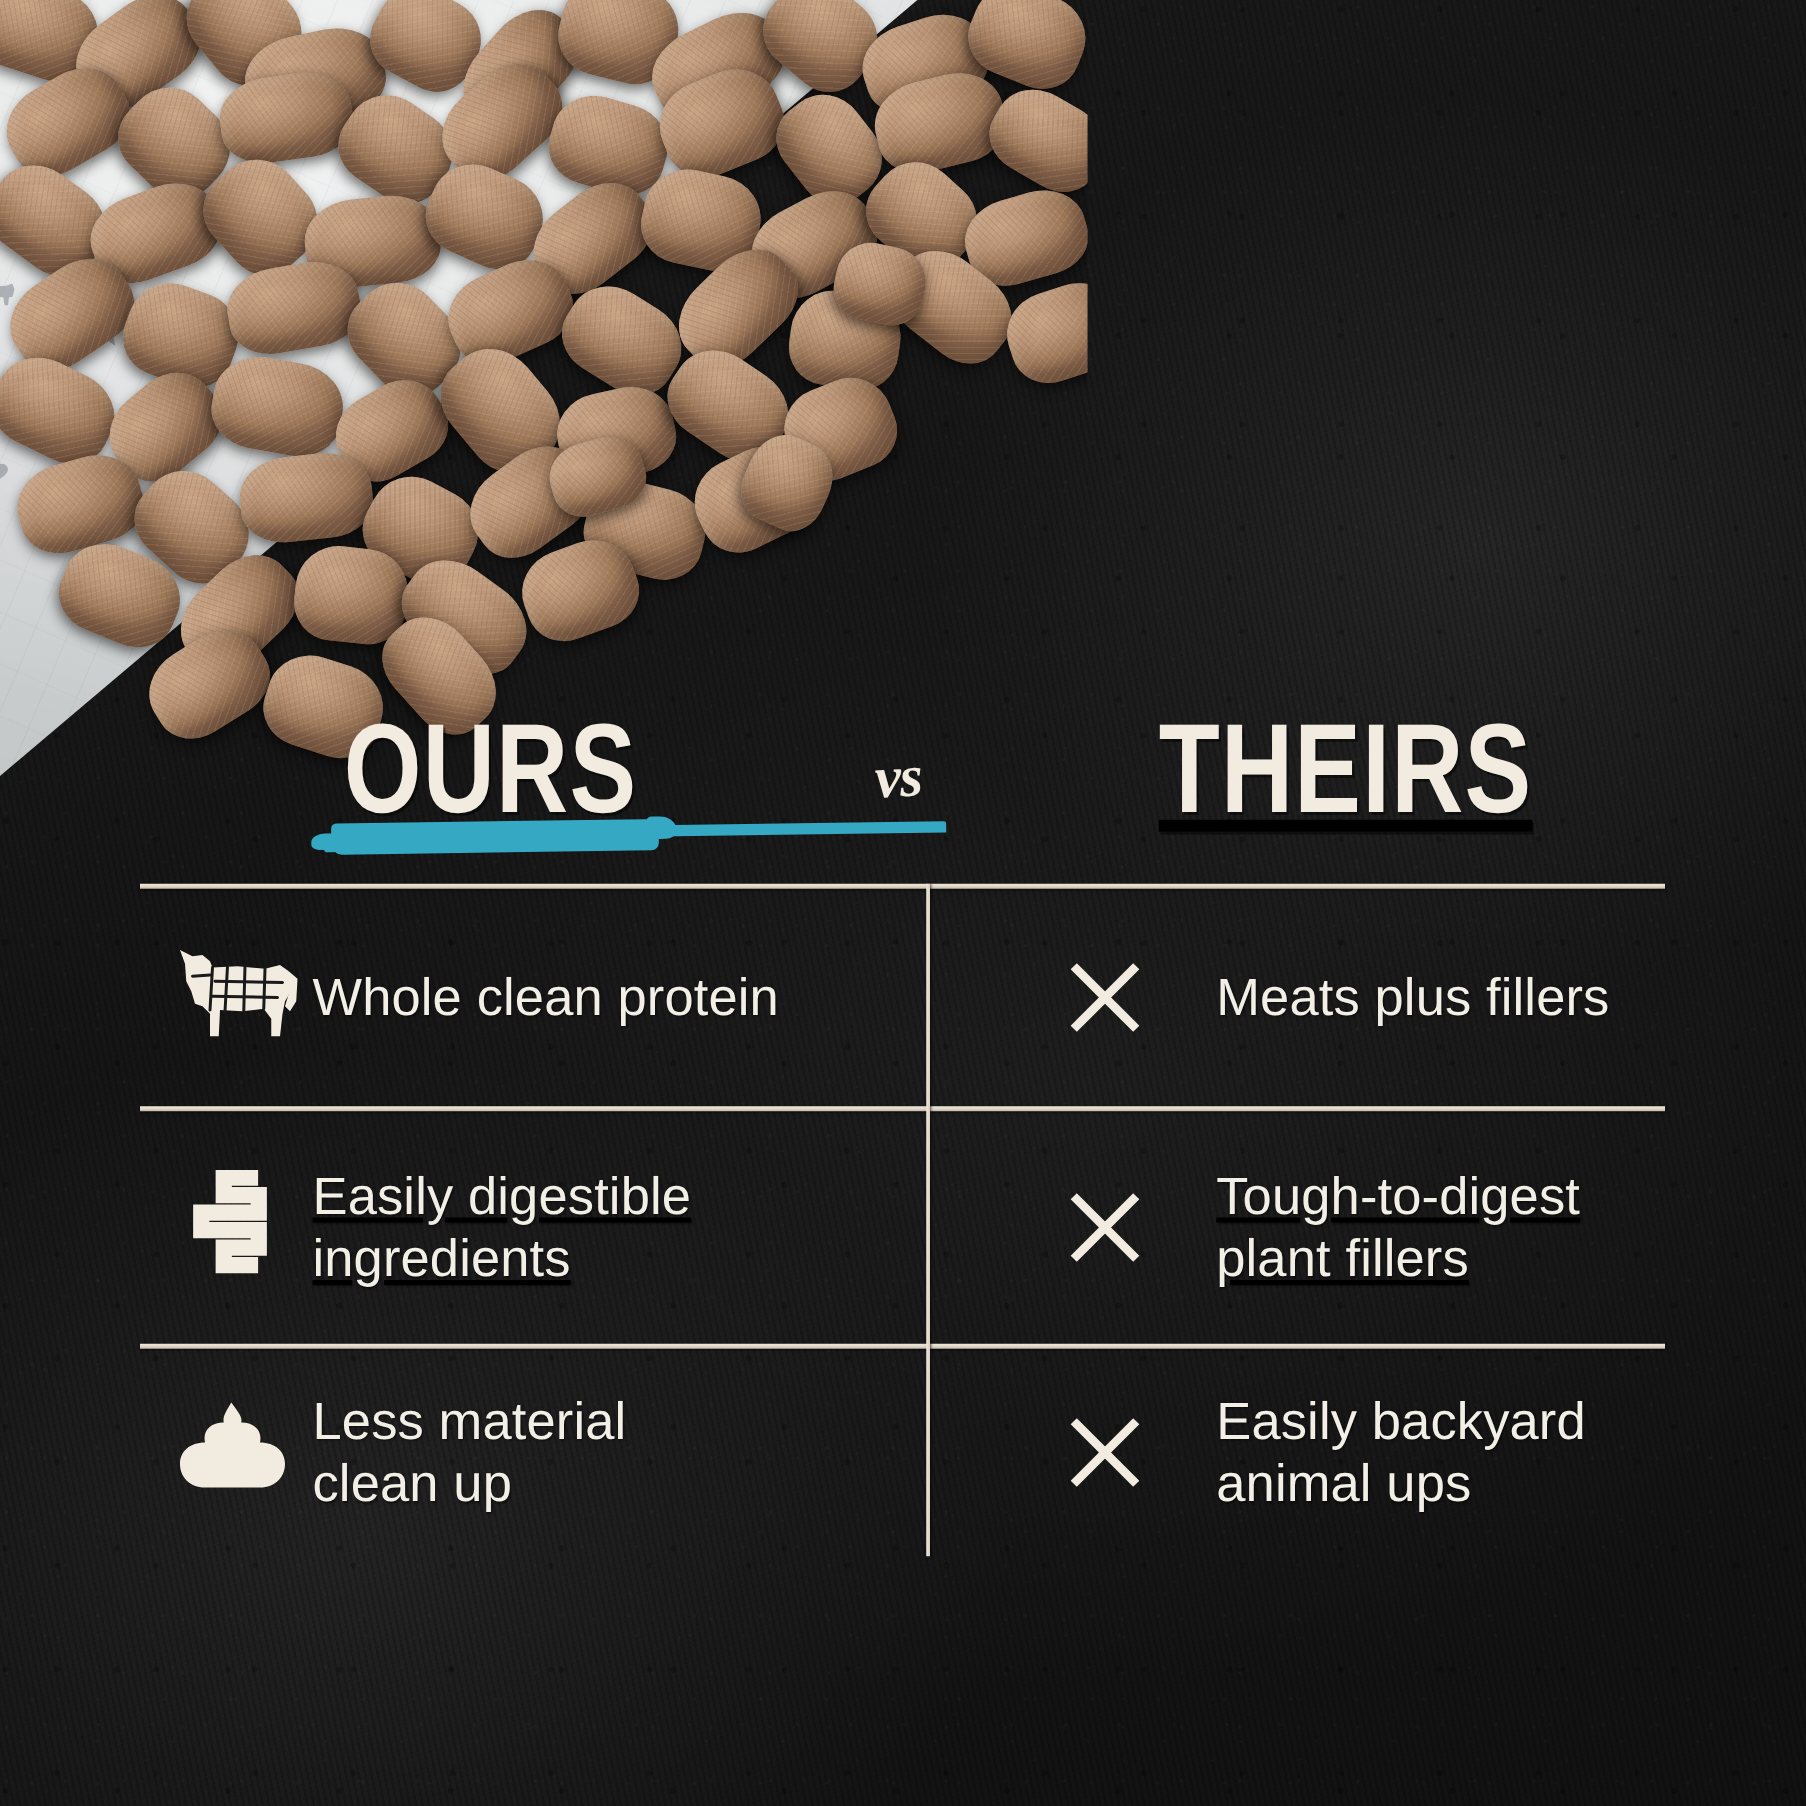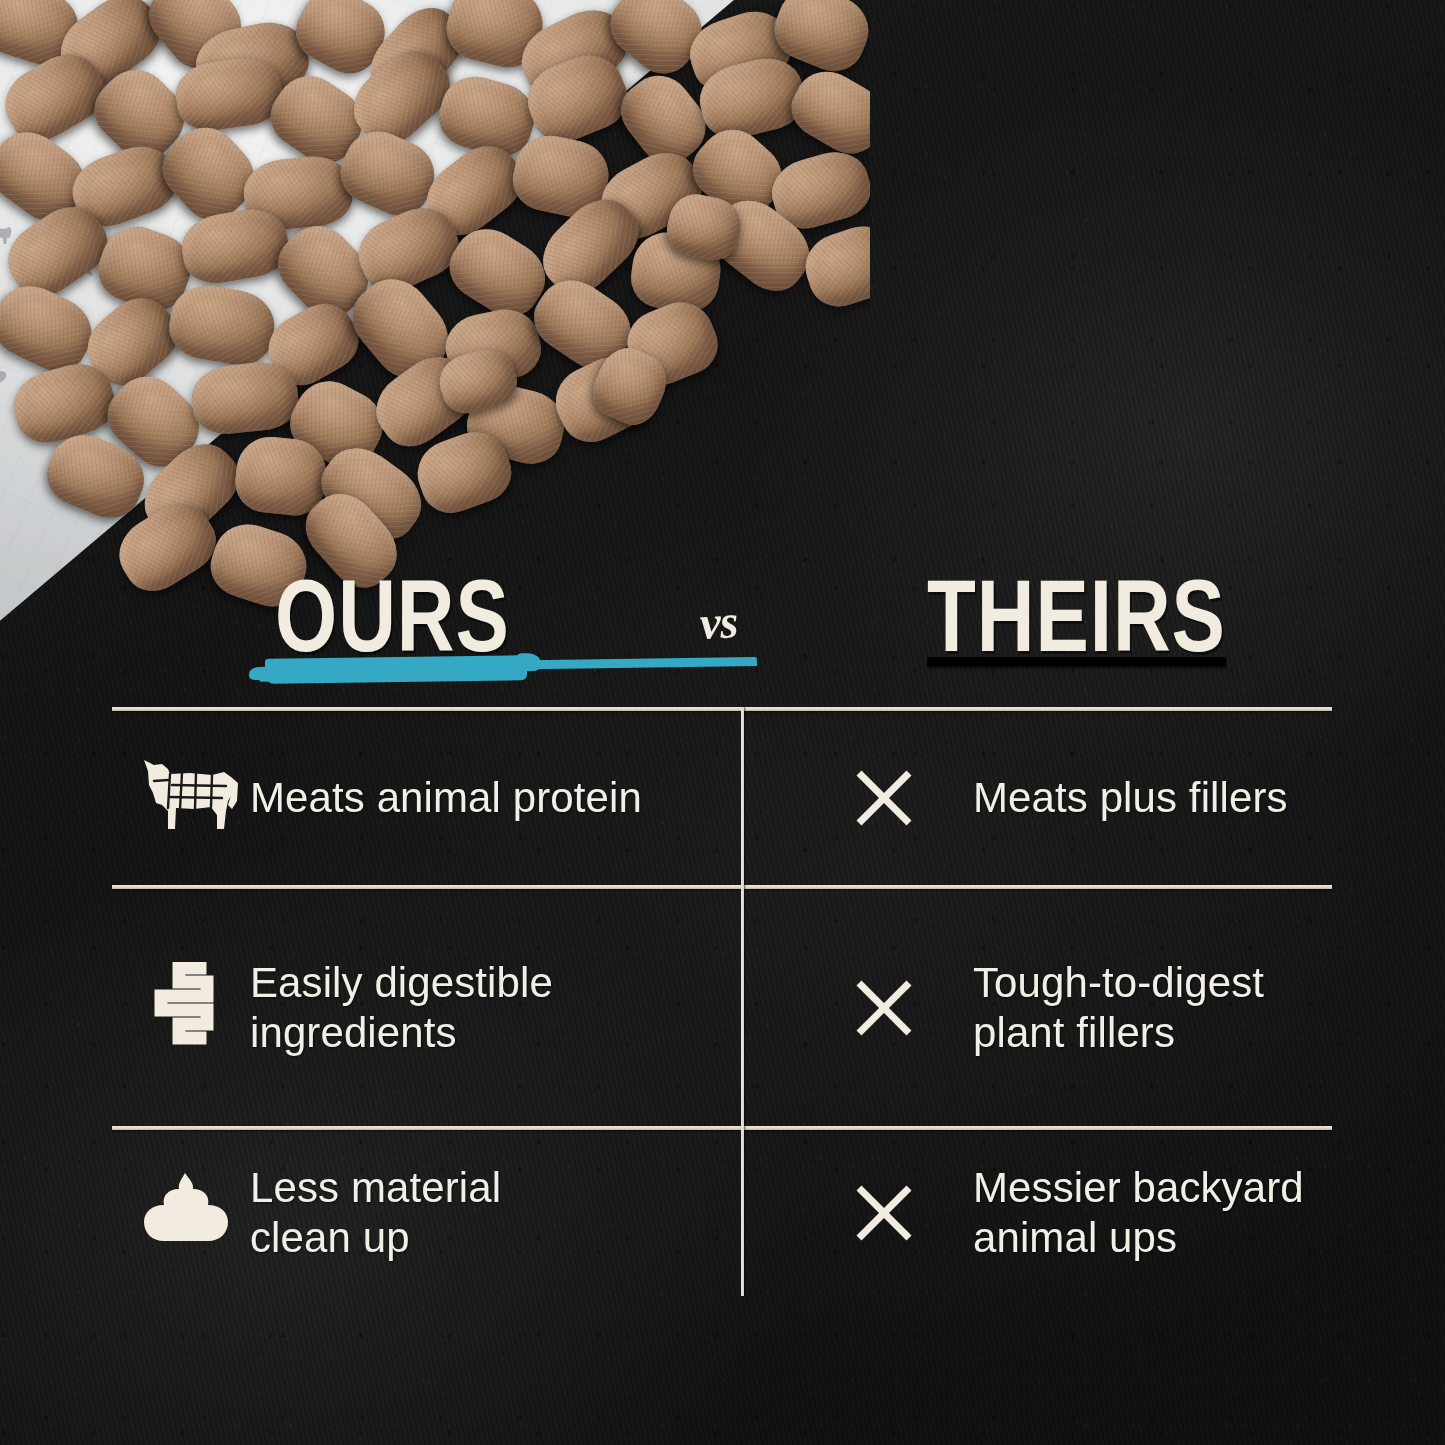--- a/index.html
+++ b/index.html
@@ -173,21 +173,21 @@
     left:629px;top:0;bottom:0;
     width:3px;
     background:linear-gradient(90deg,#f0e9dc 0%, #d7cec0 100%);
     box-shadow:1px 0 2px rgba(0,0,0,.6);
   }
   .row{display:flex;position:relative;}
   .cell{display:flex;align-items:center;}
   .cell.left{width:629px;padding-left:10px;}
   .cell.right{width:591px;padding-left:112px;}
   .r1{height:174px;}
-  .r2{height:237px;}
+  .r2{height:186px;text-decoration:underline;}
   .r3{height:166px;}
 
   .ic{
     width:128px;min-width:128px;
     display:flex;align-items:center;justify-content:center;
     color:#f2ece0;
   }
   .ic.x{width:120px;min-width:120px;justify-content:flex-start;}
   .label{
     color:#f2efe6;
@@ -347,21 +347,21 @@
                 <path d="M50,18 L48,54"></path>
                 <path d="M64,18 L63,54"></path>
                 <path d="M80,20 L79,52"></path>
                 <path d="M40,30 L94,31"></path>
                 <path d="M38,42 L90,43"></path>
                 <path d="M22,26 L36,25"></path>
               </g>
               <path fill="#f2ece0" d="M99,22 L106,28 L105,46 L100,54 L96,50 L99,40 Z"></path>
             </svg>
           </div>
-          <div class="label">Meats animal protein</div>
+          <div class="label">Whole clean protein</div>
         </div>
         <div class="cell right">
           <div class="ic x">
             <svg width="62" height="62" viewBox="0 0 62 62">
               <g stroke="#f2ece0" stroke-width="7" stroke-linecap="butt">
                 <line x1="6" y1="6" x2="56" y2="56"></line>
                 <line x1="56" y1="6" x2="6" y2="56"></line>
               </g>
             </svg>
           </div>
@@ -406,20 +406,20 @@
         </div>
         <div class="cell right">
           <div class="ic x">
             <svg width="62" height="62" viewBox="0 0 62 62">
               <g stroke="#f2ece0" stroke-width="7" stroke-linecap="butt">
                 <line x1="6" y1="6" x2="56" y2="56"></line>
                 <line x1="56" y1="6" x2="6" y2="56"></line>
               </g>
             </svg>
           </div>
-          <div class="label"><span>Messier backyard</span><br><span>animal ups</span></div>
+          <div class="label"><span>Easily backyard</span><br><span>animal ups</span></div>
         </div>
       </div>
 
     </div>
   </div>
 
 </div>
 
 </body></html>

